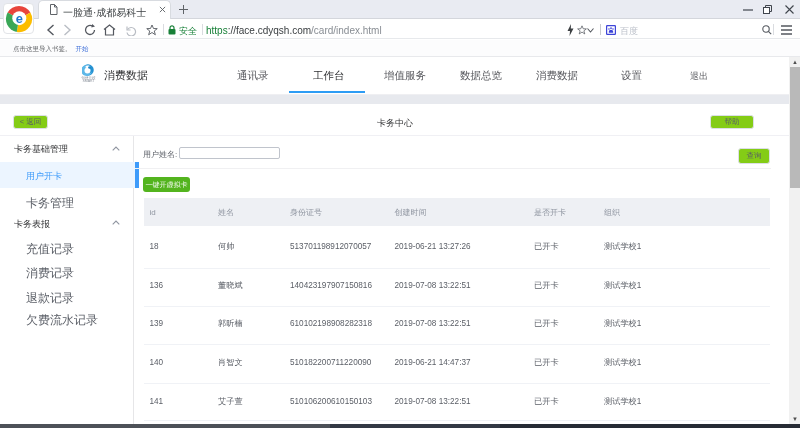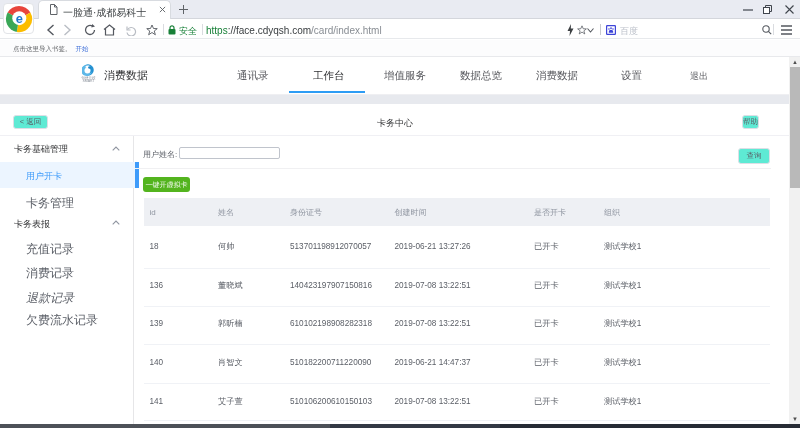--- a/index.html
+++ b/index.html
@@ -27,23 +27,23 @@
 
 #pagebg { left:0; top:57px; width:789px; height:367px; background:#e7e9ee; }
 #appnav { left:0; top:57px; width:789px; height:38px; background:#fff; border-bottom:1px solid #efeff2; }
 #applogo { left:82px; top:64px; width:12px; height:12px; }
 #applogotext { left:80px; top:77px; width:17px; text-align:center; font-size:3.5px; color:#8a919b; line-height:2.6px; }
 #schoolname { left:104px; top:68px; font-size:11px; color:#303133; }
 .navitem { top:69px; font-size:10.5px; color:#56575c; }
 #navline { left:289px; top:91px; width:76px; height:2px; background:#2d9cf4; }
 
 #crumb { left:0; top:104px; width:789px; height:32px; background:#fff; border-bottom:1px solid #f0f0f4; }
-.btn { position:absolute; background:#5eead4; border:1px solid #dcdfe6; border-radius:3px; font-size:7.5px; color:#5a5e66; text-align:center; font-family:"Liberation Sans", sans-serif; }
+.btn { position:absolute; background:#84cc16; border:1px solid #dcdfe6; border-radius:3px; font-size:7.5px; color:#5a5e66; text-align:center; font-family:"Liberation Sans", sans-serif; }
 #backbtn { left:13px; top:115px; width:35px; height:14px; line-height:12px; }
-#helpbtn { left:742px; top:115px; width:17px; height:14px; line-height:12px; }
+#helpbtn { left:710px; top:115px; width:44px; height:14px; line-height:12px; }
 #crumbtitle { left:377px; top:117px; font-size:9px; color:#303133; }
 
 #mainarea { left:0; top:136px; width:789px; height:288px; background:#fff; }
 #sidebar { left:0; top:136px; width:134px; height:288px; background:#fff; border-right:1px solid #e6e6e8; }
 .mi { position:absolute; font-size:9px; color:#303133; white-space:nowrap; }
 .mi2 { position:absolute; font-size:12px; color:#5a5e66; white-space:nowrap; }
 #activeitem { left:0; top:162px; width:139px; height:26px; background:#ecf5ff; border-right:4px solid #3e9bfa; }
 
 #filterlabel { left:143px; top:149px; font-size:8px; color:#5a5e66; }
 #filterinput { left:179px; top:147px; width:101px; height:12px; background:#fff; border:1px solid #c0c4cc; border-radius:2px; }
@@ -195,21 +195,21 @@
     <path d="M0.7 4.3 L4 1 L7.3 4.3" fill="none" stroke="#8f95a0" stroke-width="1.1"></path>
   </svg>
 <div class="mi" style="left:26px; top:170px; color:#3e9bfa;">用户开卡</div>
 <div class="mi2" style="left:26px; top:195px;">卡务管理</div>
 <div class="mi" style="left:14px; top:218px;">卡务表报</div>
 <svg class="abs" style="left:112px; top:220px;" width="8" height="5" viewBox="0 0 8 5">
     <path d="M0.7 4.3 L4 1 L7.3 4.3" fill="none" stroke="#8f95a0" stroke-width="1.1"></path>
   </svg>
 <div class="mi2" style="left:26px; top:241px;">充值记录</div>
 <div class="mi2" style="left:26px; top:265px;">消费记录</div>
-<div class="mi2" style="left:26px; top:290px;font-style:italic;">退款记录</div>
+<div class="mi2" style="left:26px; top:290px;">退款记录</div>
 <div class="mi2" style="left:26px; top:312px;">欠费流水记录</div>
 
 <div class="abs" id="filterlabel">用户姓名:</div>
 <div class="abs" id="filterinput"></div>
 <div class="btn" id="querybtn">查询</div>
 <div class="abs" id="filterline"></div>
 <div class="abs" id="greenbtn">一键开虚拟卡</div>
 
 <div class="thead">
     <span class="c1">id</span>

